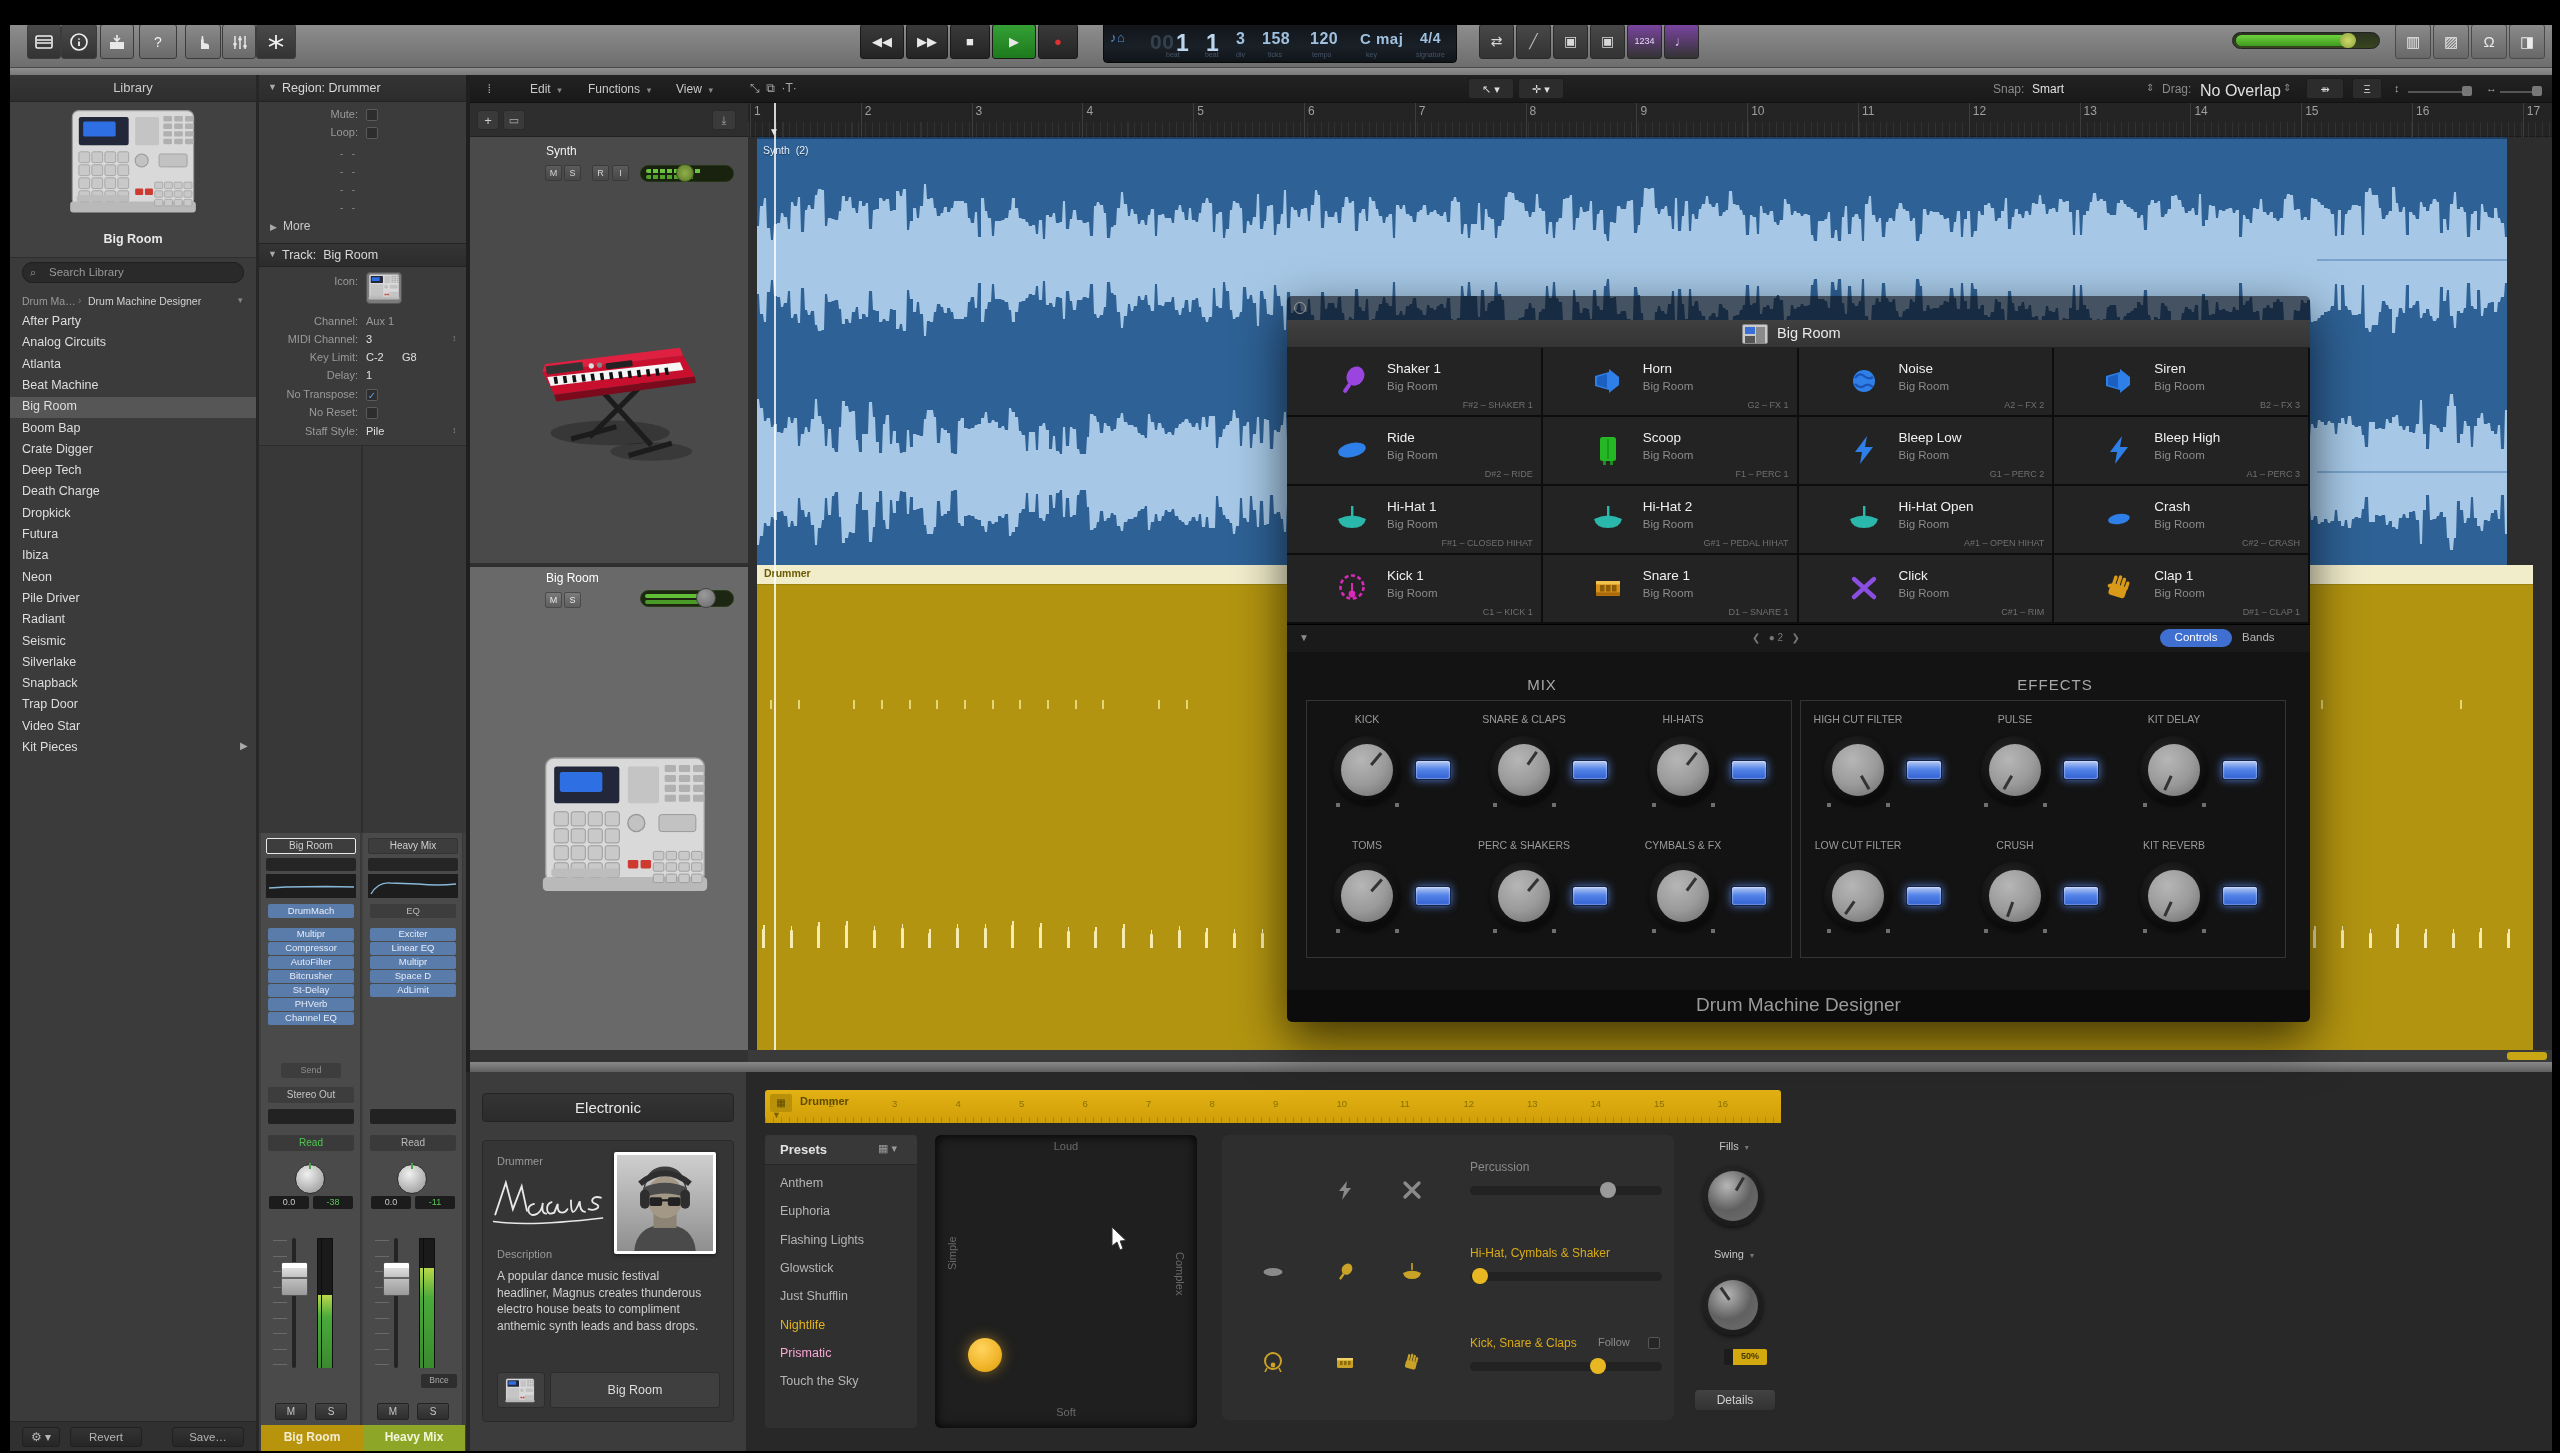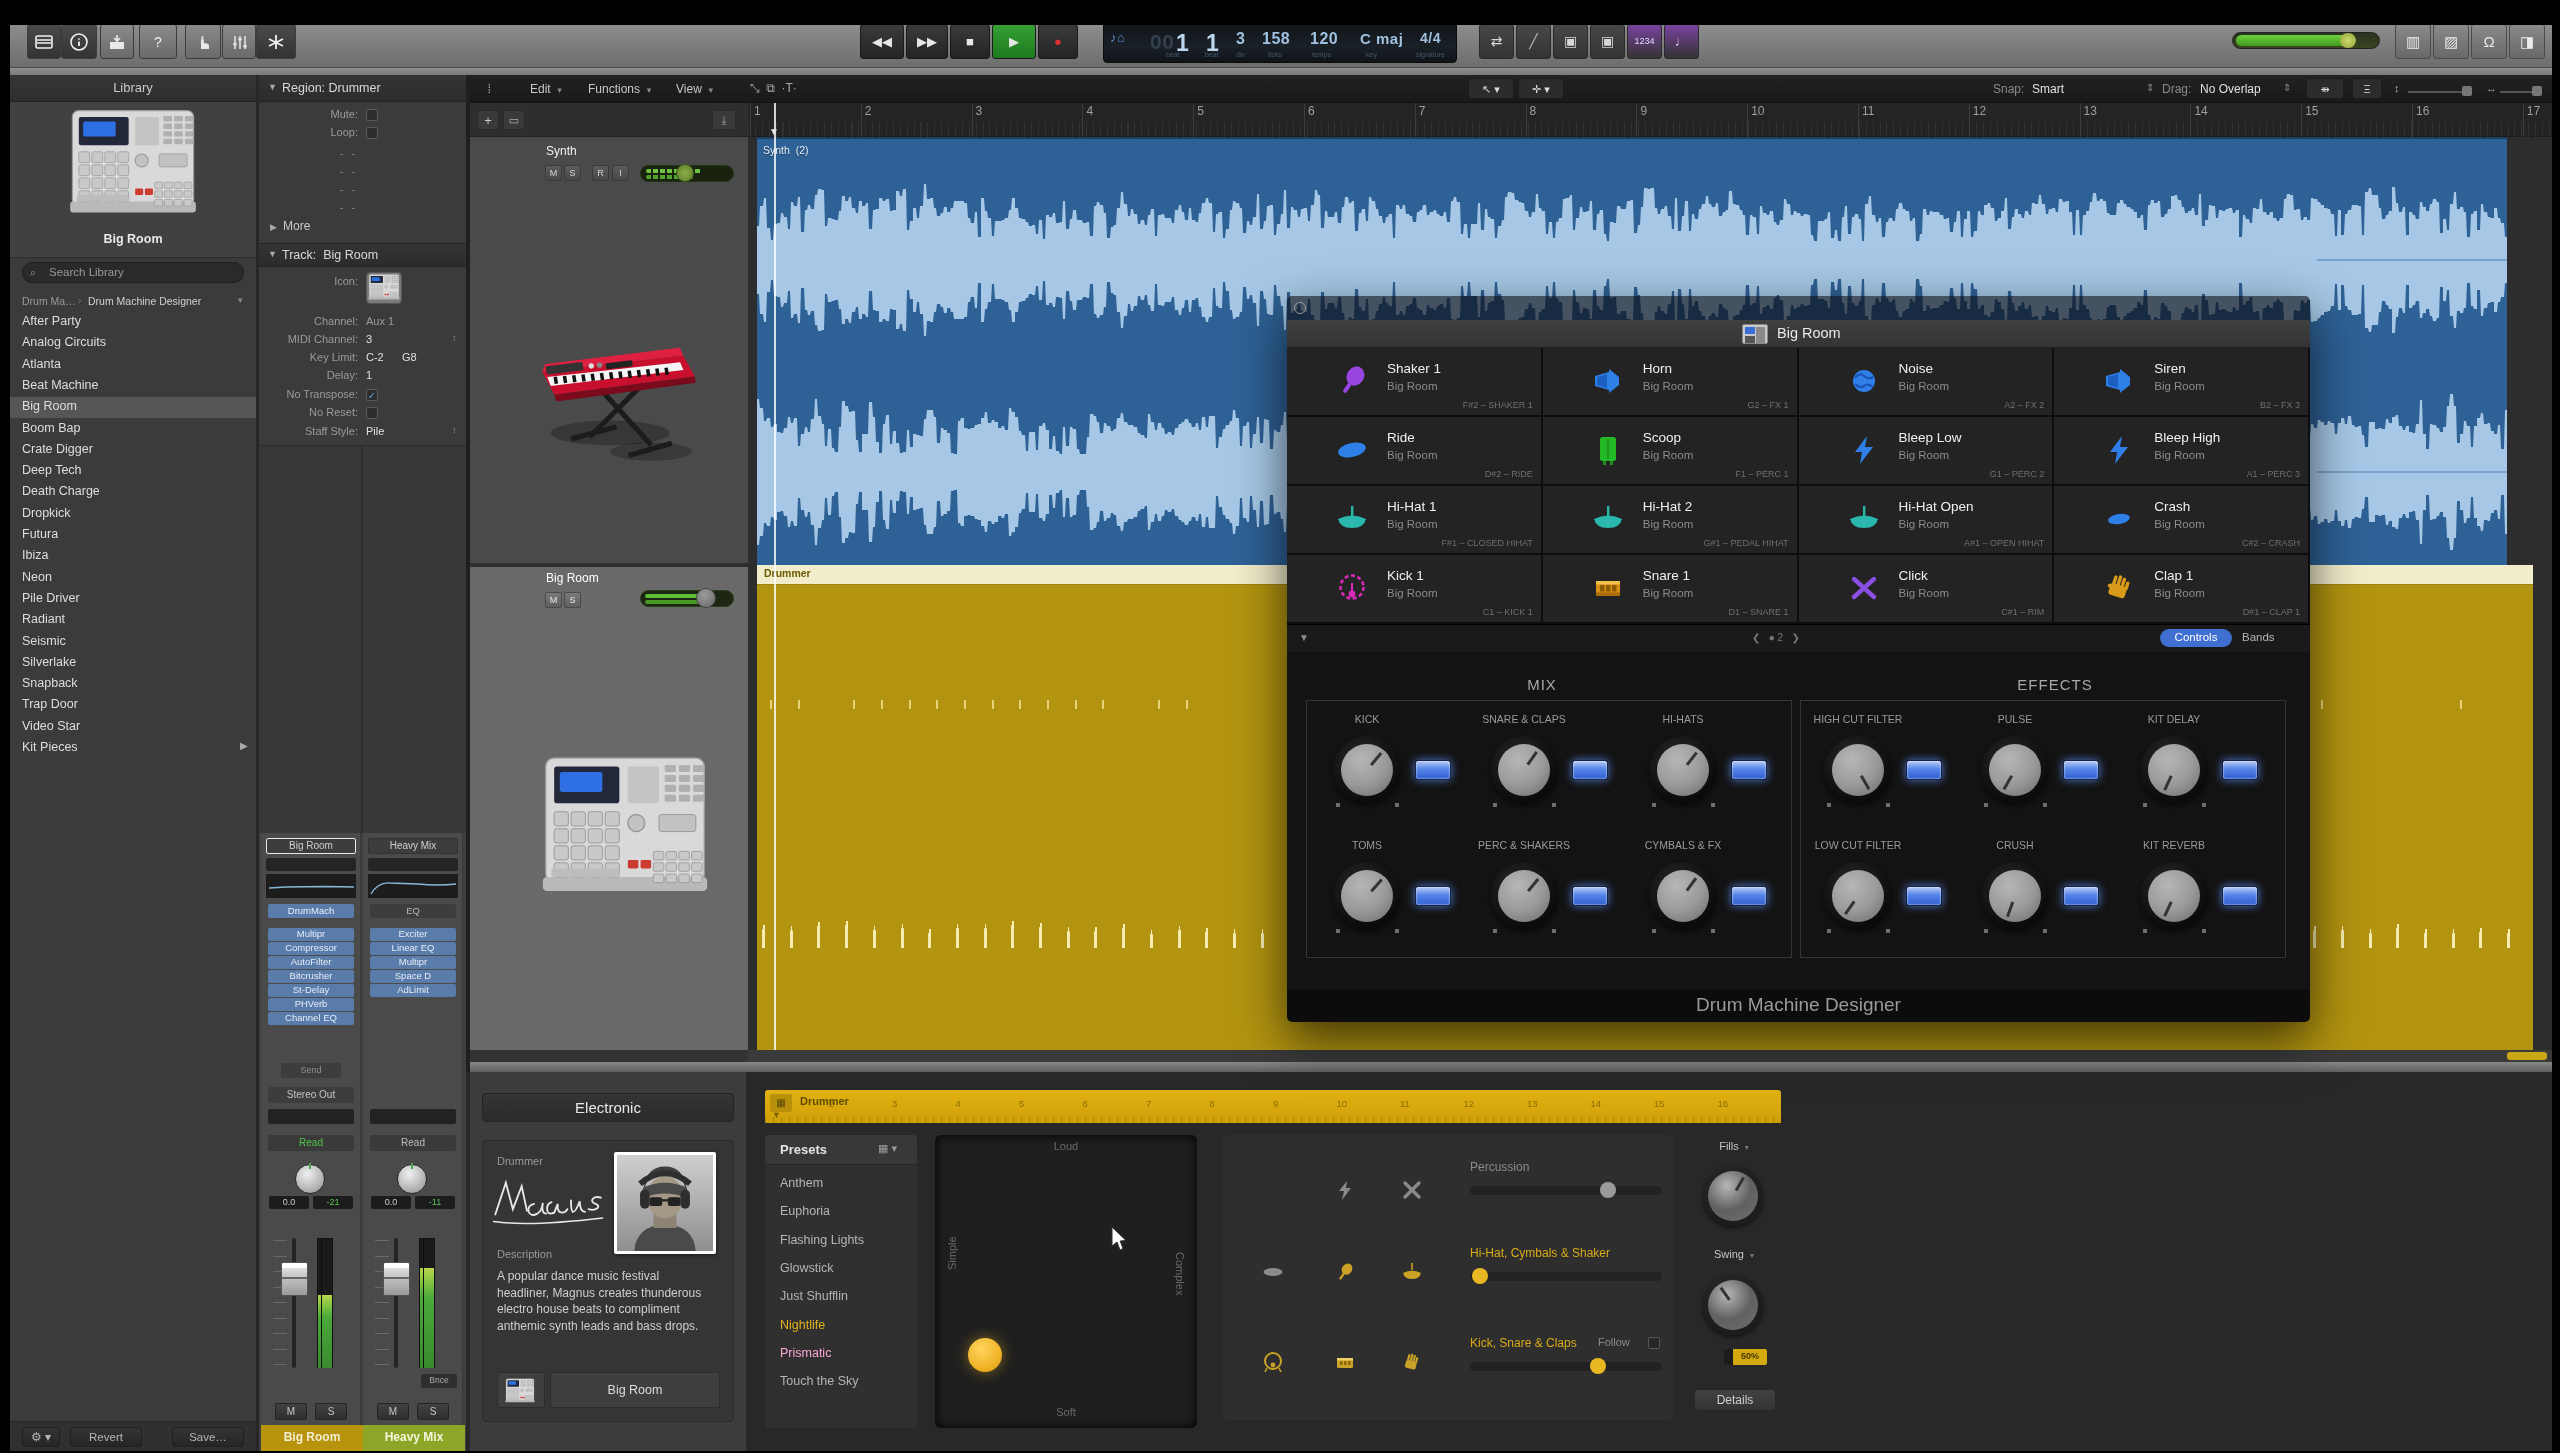--- a/index.html
+++ b/index.html
@@ -289,21 +289,21 @@
 <div style="left:268px;top:984px;width:86px;height:13px;background:#5a7cab;border-radius:2px;color:#e4ecf8;font-size:9.5px;text-align:center;line-height:12px;">St-Delay</div>
 <div style="left:268px;top:998px;width:86px;height:13px;background:#5a7cab;border-radius:2px;color:#e4ecf8;font-size:9.5px;text-align:center;line-height:12px;">PHVerb</div>
 <div style="left:268px;top:1012px;width:86px;height:13px;background:#5a7cab;border-radius:2px;color:#e4ecf8;font-size:9.5px;text-align:center;line-height:12px;">Channel EQ</div>
 <div style="left:281px;top:1063px;width:60px;height:15px;background:#3d3d3d;border-radius:2px;color:#8f8f8f;font-size:9px;text-align:center;line-height:14px;">Send</div>
 <div style="left:268px;top:1087px;width:86px;height:16px;background:#3d3d3d;border-radius:2px;color:#c5c5c5;font-size:10px;text-align:center;line-height:15px;">Stereo Out</div>
 <div style="left:268px;top:1109px;width:86px;height:15px;background:#222;border-radius:2px;"></div>
 <div style="left:268px;top:1135px;width:86px;height:16px;background:#3a3a3a;border-radius:2px;color:#4ec84e;font-size:10px;text-align:center;line-height:15px;">Read</div>
 <div style="left:295px;top:1164px;width:30px;height:30px;background:radial-gradient(circle at 40% 32%,#f0f0f0,#b5b5b5 60%,#8f8f8f);border-radius:50%;border:1px solid #2c2c2c;"></div>
 <div style="left:309px;top:1163px;width:2px;height:6px;background:#4aa34a;"></div>
 <div style="left:269px;top:1196px;width:40px;height:13px;background:#1c1c1c;border-radius:2px;color:#c9c9c9;font-size:9px;text-align:center;line-height:12px;">0.0</div>
-<div style="left:313px;top:1196px;width:40px;height:13px;background:#1c1c1c;border-radius:2px;color:#58c858;font-size:9px;text-align:center;line-height:12px;">-21</div>
+<div style="left:313px;top:1196px;width:40px;height:13px;background:#1c1c1c;border-radius:2px;color:#58c858;font-size:9px;text-align:center;line-height:12px;">-38</div>
 <div style="left:292px;top:1238px;width:4px;height:130px;background:#242424;border-radius:2px;"></div>
 <div style="left:273px;top:1240.0px;width:14px;height:1px;background:#6a6a6a;"></div>
 <div style="left:273px;top:1255.5px;width:14px;height:1px;background:#6a6a6a;"></div>
 <div style="left:273px;top:1271.0px;width:14px;height:1px;background:#6a6a6a;"></div>
 <div style="left:273px;top:1286.5px;width:14px;height:1px;background:#6a6a6a;"></div>
 <div style="left:273px;top:1302.0px;width:14px;height:1px;background:#6a6a6a;"></div>
 <div style="left:273px;top:1317.5px;width:14px;height:1px;background:#6a6a6a;"></div>
 <div style="left:273px;top:1333.0px;width:14px;height:1px;background:#6a6a6a;"></div>
 <div style="left:273px;top:1348.5px;width:14px;height:1px;background:#6a6a6a;"></div>
 <div style="left:273px;top:1364.0px;width:14px;height:1px;background:#6a6a6a;"></div>
@@ -483,21 +483,21 @@
 <div class="t" style="left:530px;top:82px;color:#c9c9c9;font-size:12px;">Edit&nbsp;&nbsp;<span style="color:#888;font-size:9px">▾</span></div>
 <div class="t" style="left:588px;top:82px;color:#c9c9c9;font-size:12px;">Functions&nbsp;&nbsp;<span style="color:#888;font-size:9px">▾</span></div>
 <div class="t" style="left:676px;top:82px;color:#c9c9c9;font-size:12px;">View&nbsp;&nbsp;<span style="color:#888;font-size:9px">▾</span></div>
 <div class="t" style="left:750px;top:81px;color:#a9a9a9;font-size:12px;">⤡&nbsp;&nbsp;⧉&nbsp;&nbsp;·T·</div>
 <div style="left:1468px;top:78px;width:46px;height:21px;background:#2c2c2c;border:1px solid #1c1c1c;border-radius:3px;color:#ddd;font-size:11px;text-align:center;line-height:20px;">↖ ▾</div>
 <div style="left:1518px;top:78px;width:46px;height:21px;background:#2c2c2c;border:1px solid #1c1c1c;border-radius:3px;color:#ddd;font-size:11px;text-align:center;line-height:20px;">✛ ▾</div>
 <div class="t" style="left:1993px;top:82px;color:#8a8a8a;font-size:12px;">Snap:</div>
 <div class="t" style="left:2032px;top:82px;color:#e0e0e0;font-size:12px;">Smart</div>
 <div class="t" style="left:2146px;top:82px;color:#888;font-size:10px;">⇕</div>
 <div class="t" style="left:2162px;top:82px;color:#8a8a8a;font-size:12px;">Drag:</div>
-<div class="t" style="left:2200px;top:82px;color:#e0e0e0;font-size:12px;">No Overlap</div>
+<div class="t" style="left:2200px;top:82px;color:#e0e0e0;font-size:16px;">No Overlap</div>
 <div class="t" style="left:2283px;top:82px;color:#888;font-size:10px;">⇕</div>
 <div style="left:2306px;top:78px;width:38px;height:21px;background:#2c2c2c;border:1px solid #1c1c1c;border-radius:3px;color:#ddd;font-size:11px;text-align:center;line-height:20px;">⇻</div>
 <div style="left:2352px;top:78px;width:30px;height:21px;background:#2c2c2c;border:1px solid #1c1c1c;border-radius:3px;color:#ddd;font-size:11px;text-align:center;line-height:20px;">Ξ</div>
 <div class="t" style="left:2394px;top:82px;color:#aaa;font-size:11px;">↕</div>
 <div style="left:2408px;top:91px;width:62px;height:2px;background:#555;"></div>
 <div style="left:2462px;top:86px;width:10px;height:10px;background:#777;border-radius:2px;"></div>
 <div class="t" style="left:2486px;top:82px;color:#aaa;font-size:11px;">↔</div>
 <div style="left:2500px;top:91px;width:40px;height:2px;background:#555;"></div>
 <div style="left:2532px;top:86px;width:10px;height:10px;background:#777;border-radius:2px;"></div>
 <div style="left:748px;top:103px;width:1804px;height:34px;background:#242424;border-bottom:1px solid #1a1a1a;"></div>

